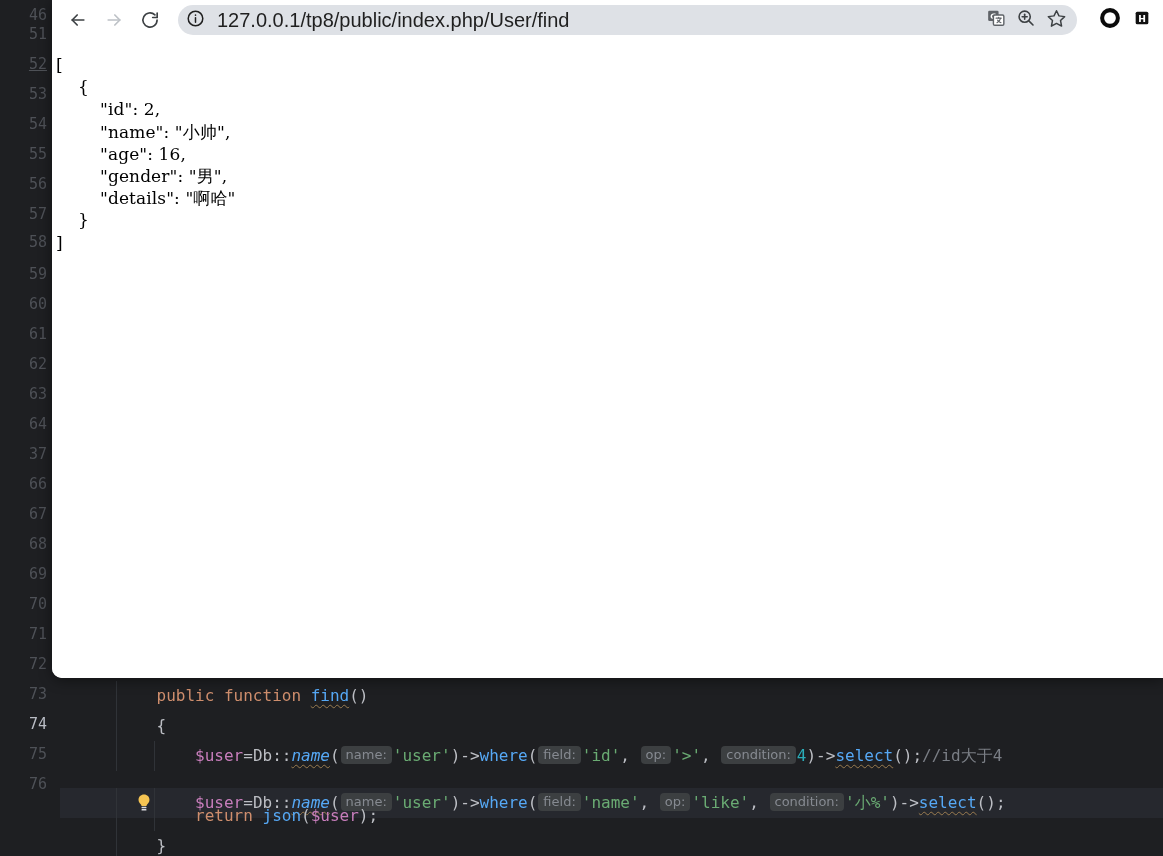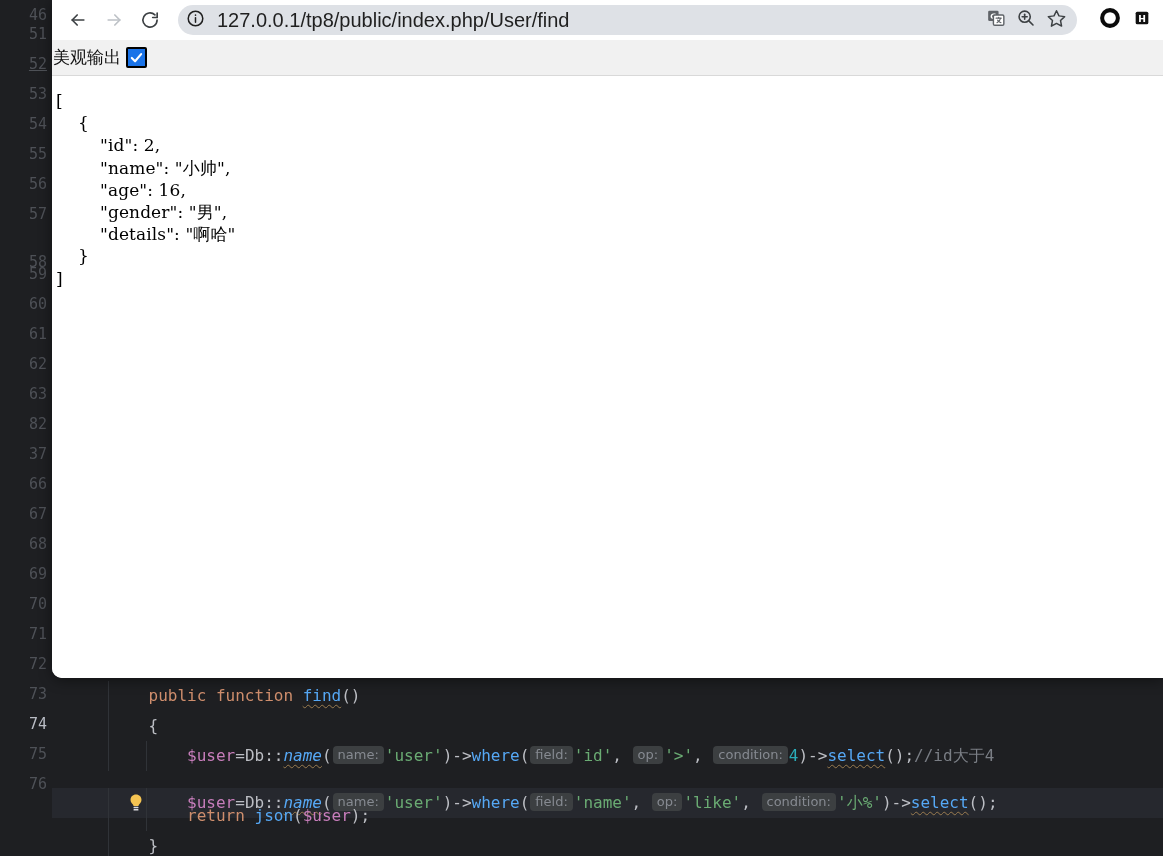--- a/index.html
+++ b/index.html
@@ -28,21 +28,21 @@
     font-family:"DejaVu Sans Mono","Liberation Mono",monospace;
     font-size:15px; color:#4e5157; line-height:15px;
     text-align:right; letter-spacing:0px;
     white-space:nowrap;
   }
   .gutter-num.first { color:#4e5157; }
   .gutter-num.active { color:#b9bcc4; }
 
   
   .code-row {
-    position:absolute; left:52px; right:0; height:30px;
+    position:absolute; left:60px; right:0; height:30px;
     font-family:"DejaVu Sans Mono","Liberation Mono",monospace;
     font-size:16px; line-height:30px; white-space:pre;
     color:#bcbec4;
   }
   .code-row.highlight { background:#26282e; }
   .code-text { position:absolute; left:58px; top:0; white-space:pre; }
   .indent-guide {
     position:absolute; width:1px; background:#303338; top:0; height:30px;
   }
   .bulb {
@@ -149,27 +149,27 @@
   <div class="ide-editor-bg"></div>
   <div class="ide-gutter" id="gutter">
       <div class="gutter-num first" style="top: 8px;">46</div>
       <div class="gutter-num" style="top: 27px;">51</div>
       <div class="gutter-num" style="top: 57px; text-decoration: underline;">52</div>
       <div class="gutter-num" style="top: 87px;">53</div>
       <div class="gutter-num" style="top: 117px;">54</div>
       <div class="gutter-num" style="top: 147px;">55</div>
       <div class="gutter-num" style="top: 177px;">56</div>
       <div class="gutter-num" style="top: 207px;">57</div>
-      <div class="gutter-num" style="top: 255px;">58</div>
+      <div class="gutter-num" style="top: 235px;">58</div>
       <div class="gutter-num" style="top: 267px;">59</div>
       <div class="gutter-num" style="top: 297px;">60</div>
       <div class="gutter-num" style="top: 327px;">61</div>
       <div class="gutter-num" style="top: 357px;">62</div>
       <div class="gutter-num" style="top: 387px;">63</div>
-      <div class="gutter-num" style="top: 417px;">82</div>
+      <div class="gutter-num" style="top: 417px;">64</div>
       <div class="gutter-num" style="top: 447px;">37</div>
       <div class="gutter-num" style="top: 477px;">66</div>
       <div class="gutter-num" style="top: 507px;">67</div>
       <div class="gutter-num" style="top: 537px;">68</div>
       <div class="gutter-num" style="top: 567px;">69</div>
       <div class="gutter-num" style="top: 597px;">70</div>
       <div class="gutter-num" style="top: 627px;">71</div>
       <div class="gutter-num" style="top: 657px;">72</div>
       <div class="gutter-num" style="top: 687px;">73</div>
       <div class="gutter-num active" style="top: 717px;">74</div>
@@ -280,30 +280,20 @@
           <svg width="20" height="20" viewBox="0 0 24 24">
             <rect x="4.4" y="4.4" width="15.2" height="15.2" rx="2" fill="#111111"></rect>
             <text x="12" y="16.2" font-family="DejaVu Sans, sans-serif" font-size="11" font-weight="bold" fill="#ffffff" text-anchor="middle">H</text>
           </svg>
         </span>
       </div>
     </div>
   </div>
 
   <div class="page">
-    <div class="pretty-bar">
-      <span class="pretty-label">美观输出</span>
-      <span class="chk">
-        <span>
-          <svg width="15" height="15" viewBox="0 0 24 24" fill="none" stroke="#ffffff" stroke-width="3.4" stroke-linecap="round" stroke-linejoin="round">
-            <polyline points="4.5 12.8 9.7 18 19.4 6.6"></polyline>
-          </svg>
-        </span>
-      </span>
-    </div>
     <pre class="json">[
     {
         "id": 2,
         "name": "小帅",
         "age": 16,
         "gender": "男",
         "details": "啊哈"
     }
 ]</pre>
   </div>

